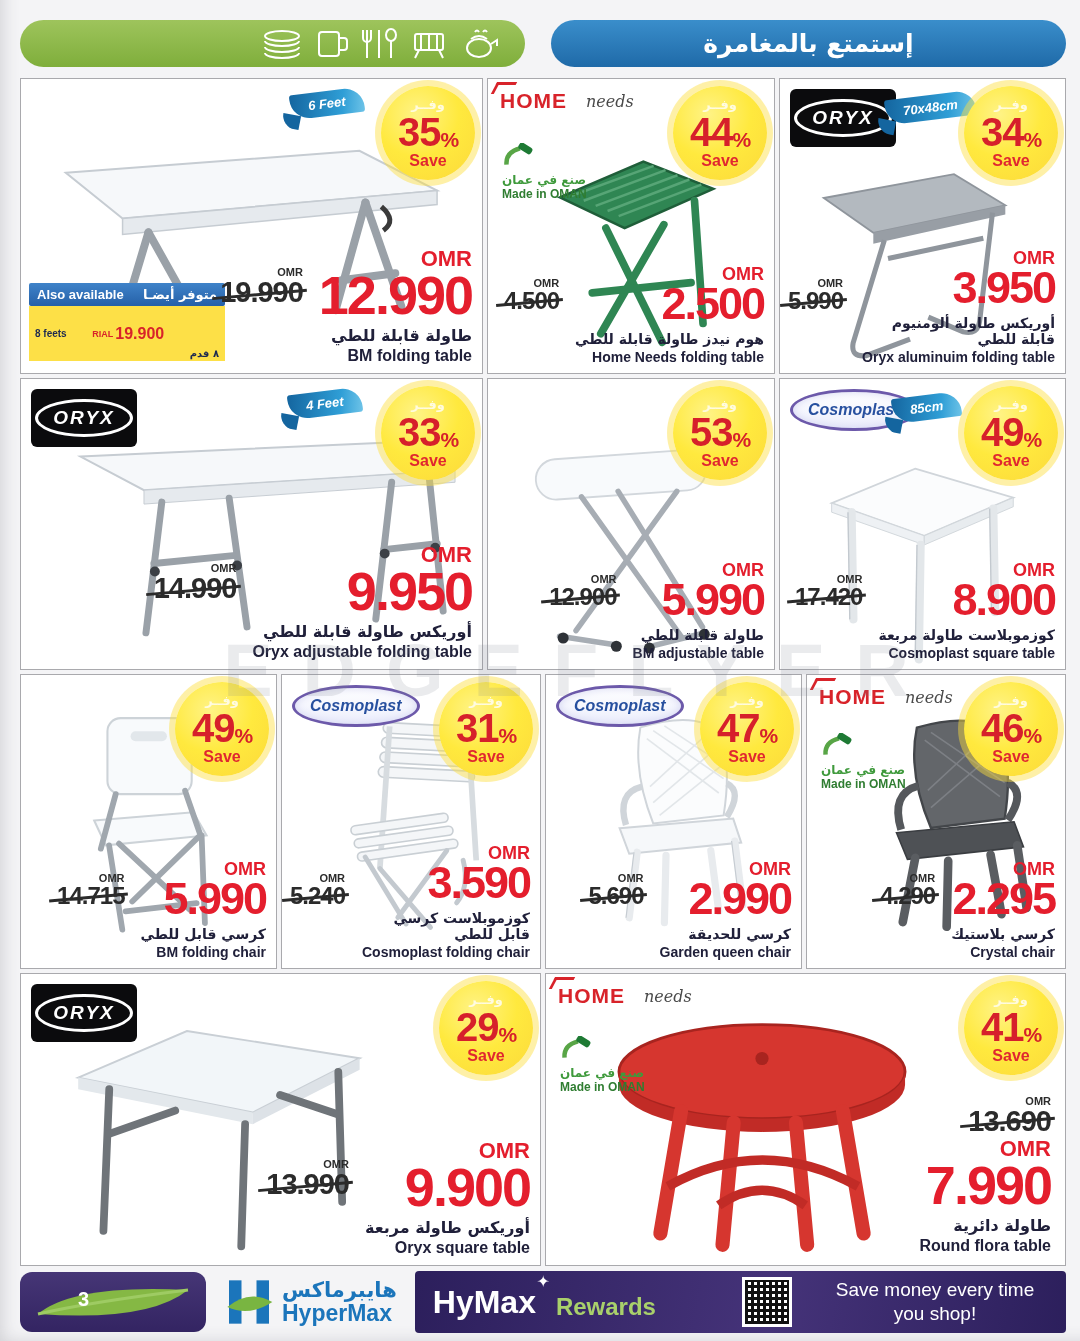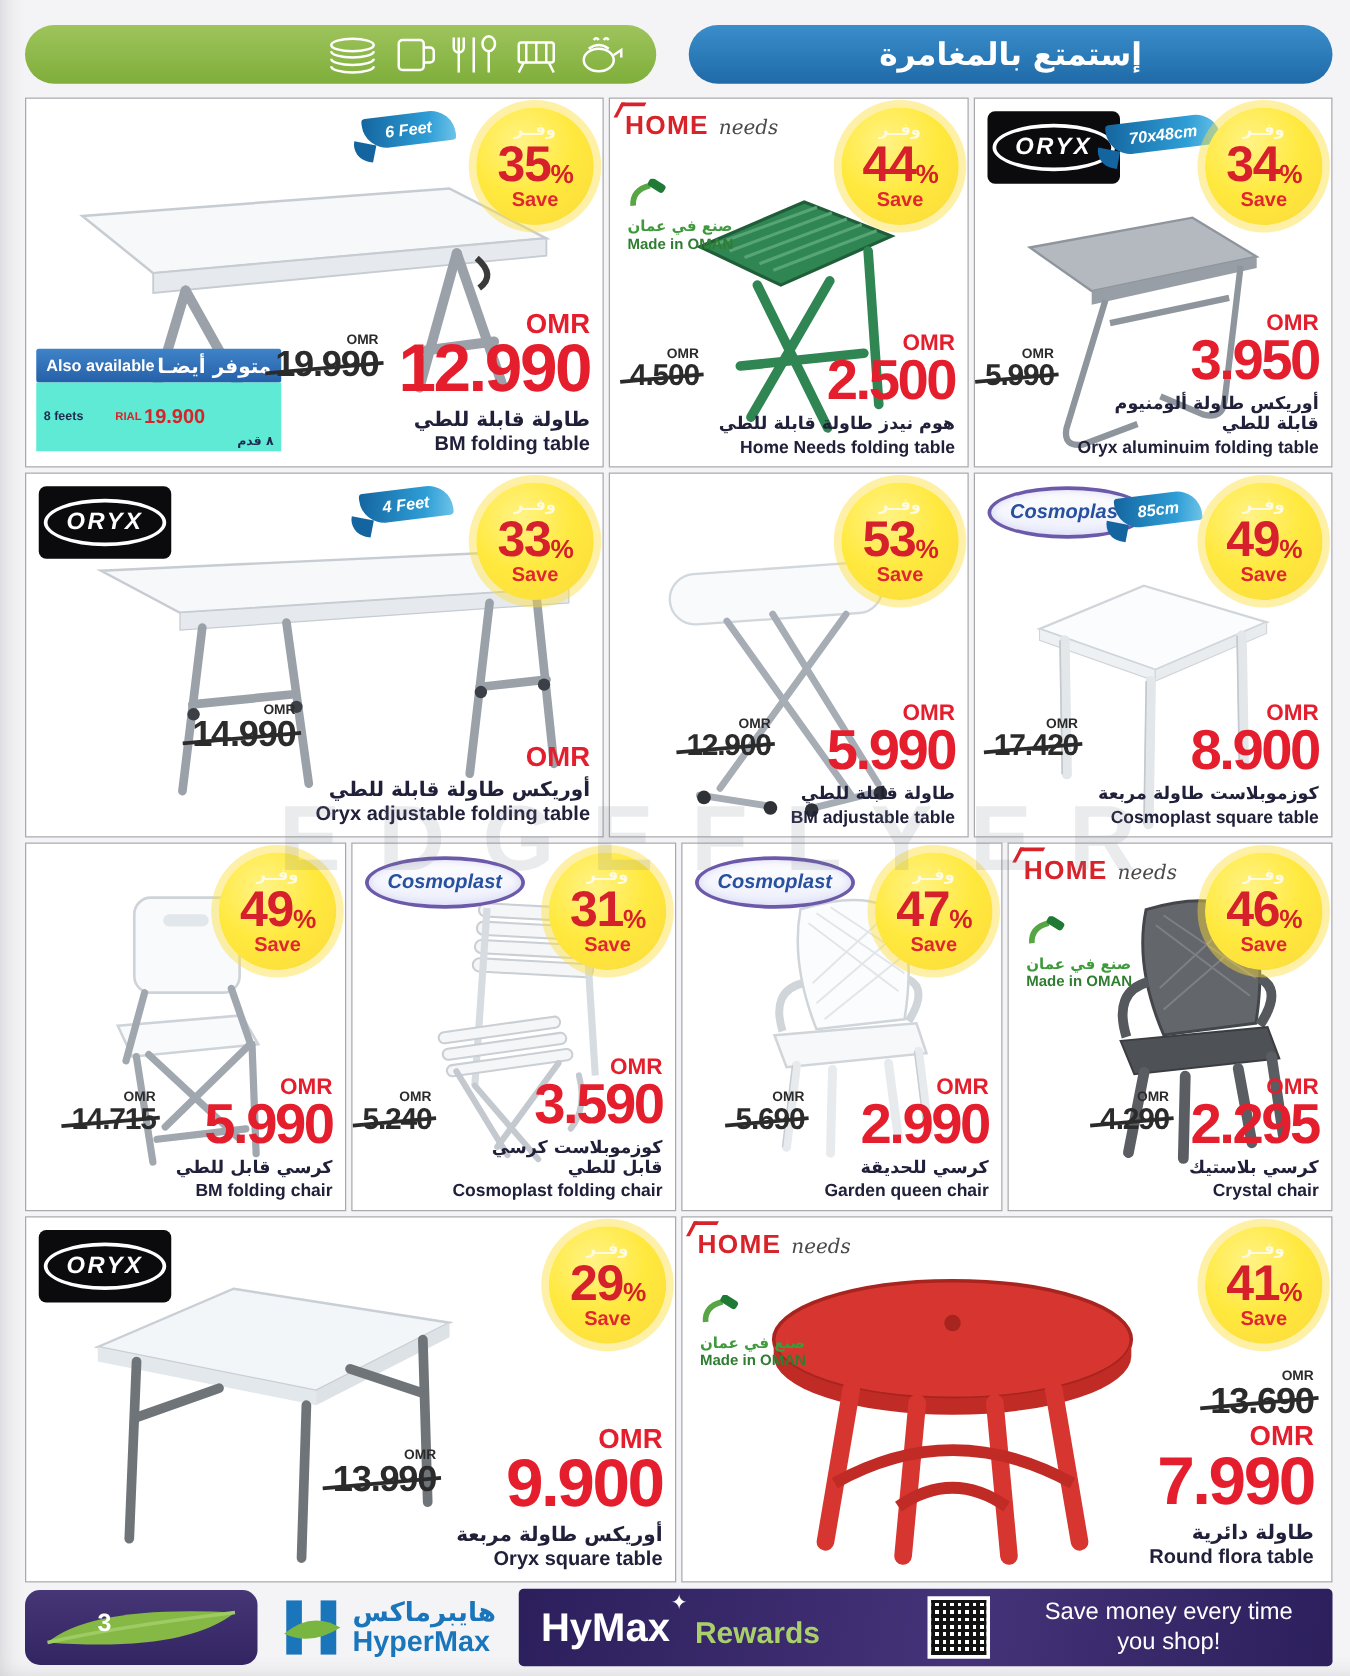--- a/index.html
+++ b/index.html
@@ -70,31 +70,31 @@
      border-radius:6px;display:flex;align-items:center;justify-content:center;z-index:3;}
   .oryx-oval{border:3px solid #fff;border-radius:50%;padding:5px 15px;color:#fff;font-weight:800;
      font-style:italic;letter-spacing:2px;font-size:19px;}
   .cosmo-logo{position:absolute;top:10px;left:10px;background:linear-gradient(#ffffff,#eceefc);
      border:3px solid #6c59aa;border-radius:50%;padding:9px 15px;color:#27509f;font-weight:700;
      font-style:italic;font-size:16px;z-index:3;box-shadow:inset 0 0 8px #d4d6f2;}
   .home-logo{position:absolute;top:10px;left:12px;z-index:3;display:flex;align-items:center;}
   .home-roof{position:absolute;top:-7px;left:-6px;width:20px;height:12px;
      border-left:3px solid #d8232a;border-top:3px solid #d8232a;transform:skewX(-28deg);}
   .home-word{color:#d8232a;font-weight:800;font-size:21px;letter-spacing:1px;}
-  .needs-word{color:#4a4a4a;font-style:italic;font-family:"DejaVu Serif",serif;font-size:16px;margin-left:8px;}
+  .needs-word{color:#4a4a4a;font-style:italic;font-family:"DejaVu Serif",serif;font-size:16px;margin-left:19px;}
   .made-oman{position:absolute;left:14px;z-index:3;width:86px;text-align:left;line-height:1.15;}
   .mi-ar{color:#3f9a3c;font-size:12px;font-weight:bold;font-family:"DejaVu Sans",sans-serif;display:block;}
   .mi-en{color:#2f7d31;font-size:12px;font-weight:800;display:block;}
 
   
   .also{position:absolute;left:8px;bottom:12px;width:196px;z-index:3;}
   .also-bar{background:linear-gradient(#3f83c9,#2560a8);color:#fff;font-weight:bold;font-size:13px;
      padding:4px 8px;display:flex;justify-content:space-between;align-items:center;border-radius:2px;}
-  .also-bar .ar{font-family:"DejaVu Sans",sans-serif;font-size:16px;}
-  .also-sub{background:#5eead4;display:flex;justify-content:space-between;align-items:center;
+  .also-bar .ar{font-family:"DejaVu Sans",sans-serif;font-size:13px;}
+  .also-sub{background:#fde047;display:flex;justify-content:space-between;align-items:center;
      padding:2px 6px;font-size:10px;font-weight:bold;color:#1d2a50;}
   .also-price{color:#d8232a;font-size:16px;font-weight:800;}
   .also-price .rl{font-size:9px;vertical-align:2px;margin-right:2px;}
   .also-sub .ar{font-family:"DejaVu Sans",sans-serif;margin-top:40px;}
 
   
   .watermark{position:absolute;top:628px;left:0;width:100%;text-align:center;font-size:74px;
      font-weight:800;color:rgba(125,130,140,.16);letter-spacing:30px;z-index:6;pointer-events:none;margin-left:41px;}
 
   
@@ -337,20 +337,21 @@
               </g>
         </svg>
       </figure>
       <div class="pricebar">
         <div class="oldprice">
           <span class="omr-tiny">OMR</span>
           <span class="old-num">14.990</span>
         </div>
         <div class="newblock">
           <span class="omr">OMR</span>
+          <div class="price">9.950</div>
           <div class="name-ar">أوريكس طاولة قابلة للطي</div>
           <div class="name-en">Oryx adjustable folding table</div>
         </div>
       </div>
     </article>
 
     <article class="card narrow">
       <div class="badge">
         <span class="b-ar">وفــر</span>
         <span class="b-pct">

